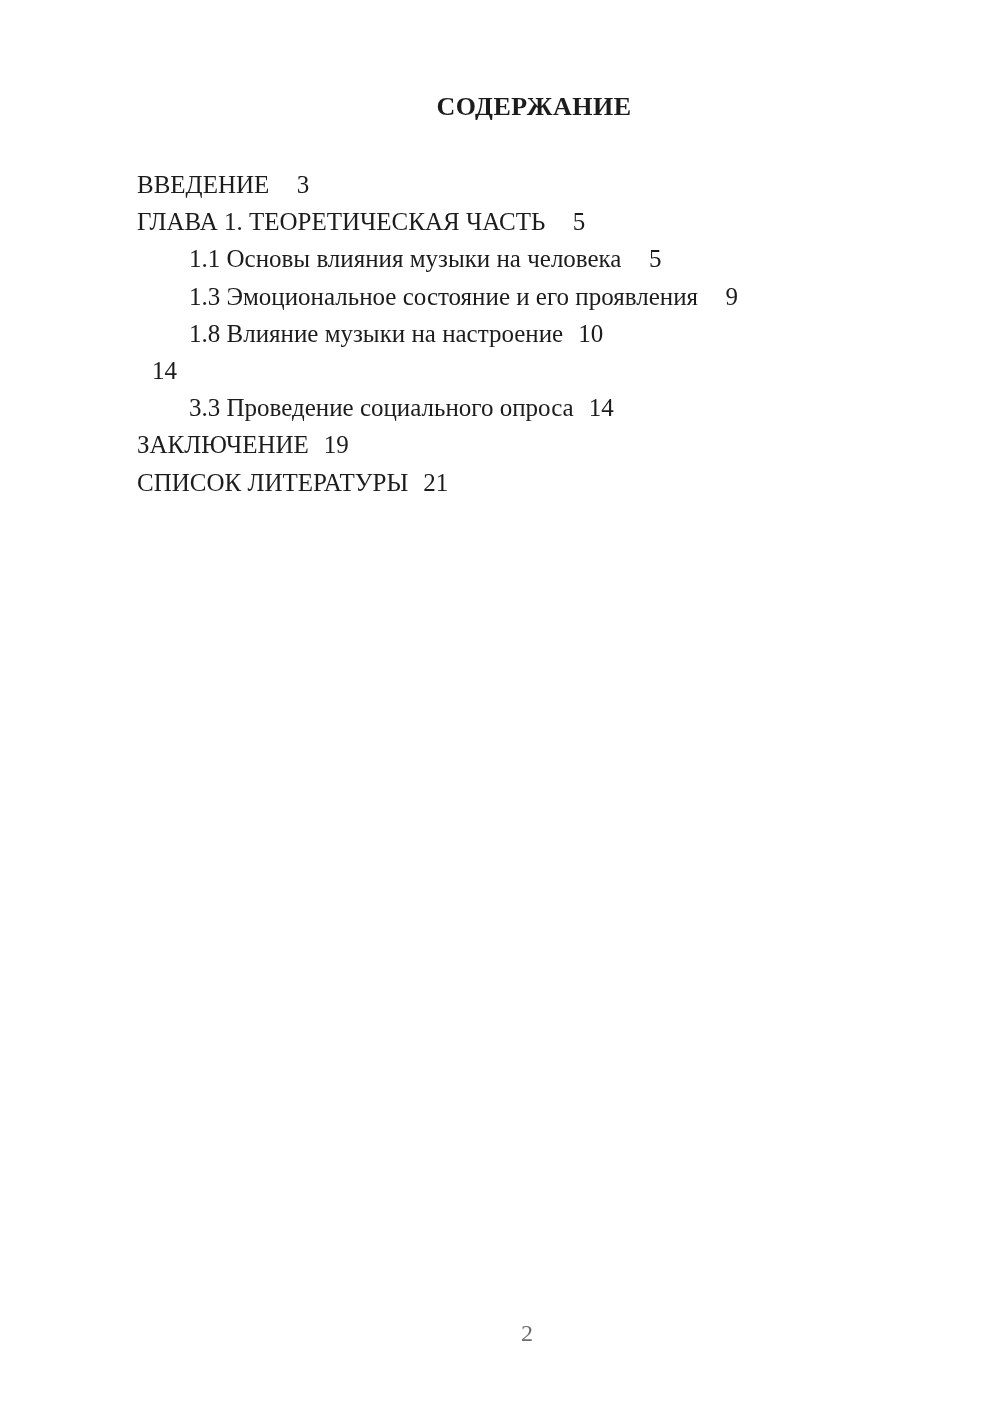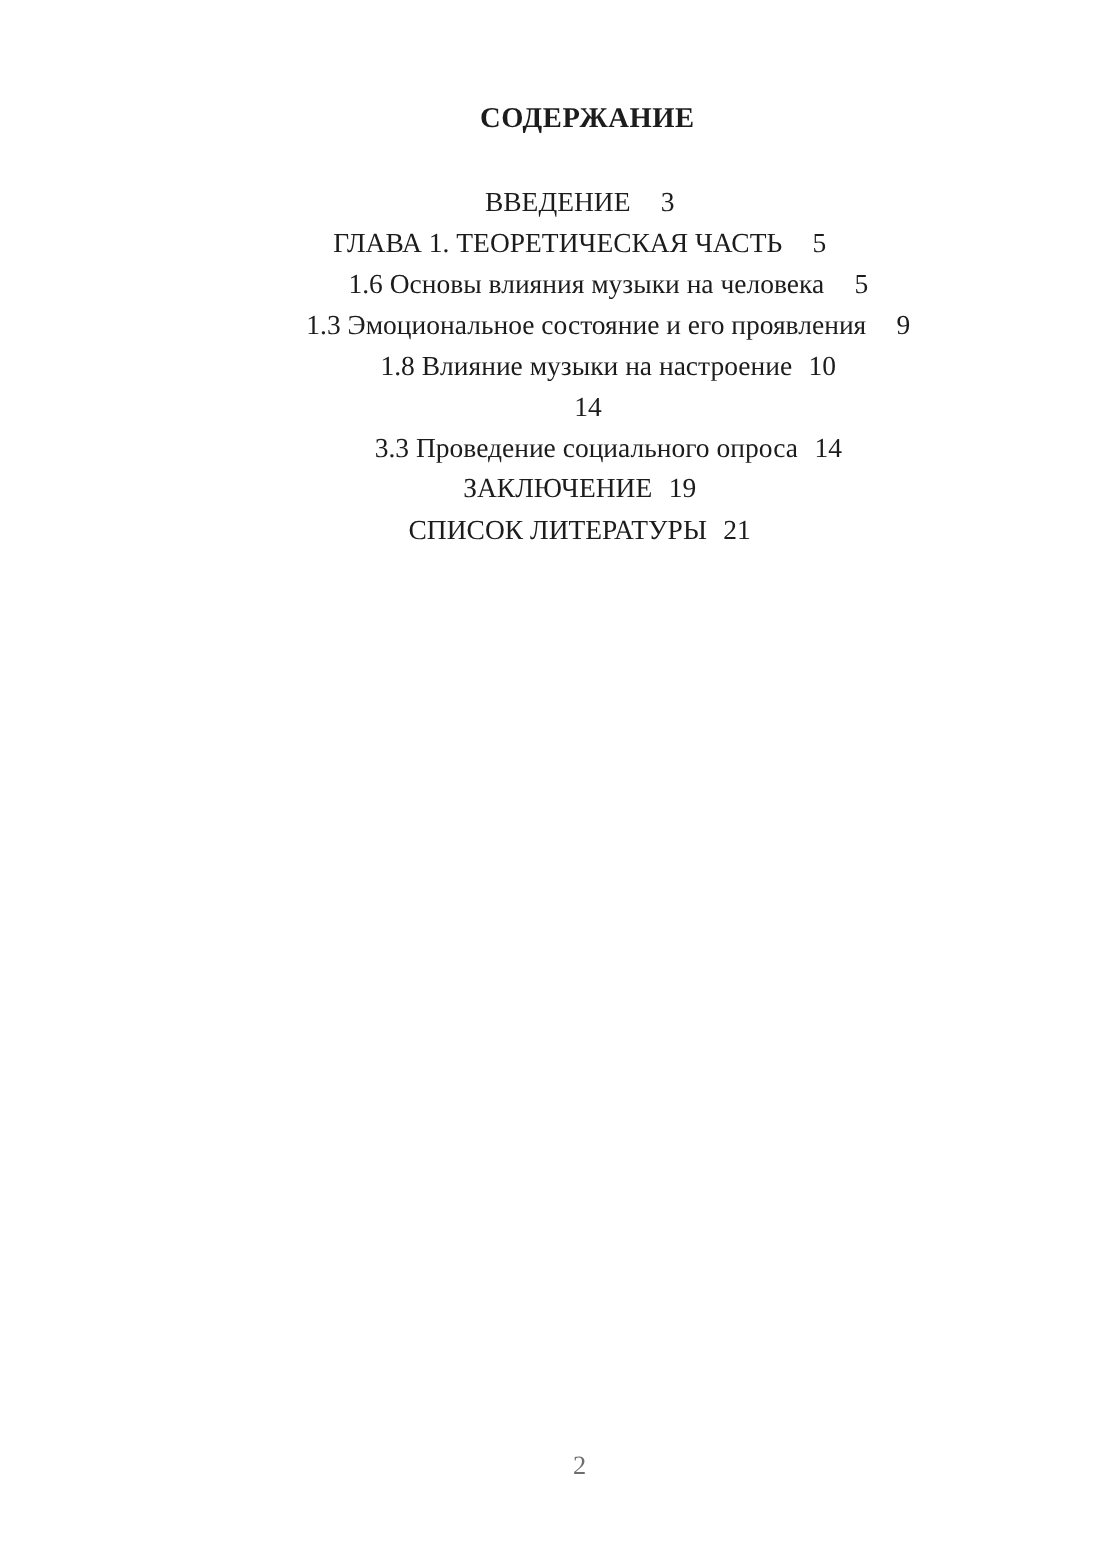--- a/index.html
+++ b/index.html
@@ -34,21 +34,21 @@
     color: var(--text-color);
   }
   .toc {
     position: absolute;
     top: 166px;
     left: 137px;
     right: 83px;
   }
   .toc-row {
     display: flex;
-    justify-content: center;
+    justify-content: flex-start;
     align-items: baseline;
     height: 37.2px;
     font-size: 25px;
     line-height: 37.2px;
     white-space: nowrap;
   }
   .toc-row.level-1 .toc-label {
     padding-left: 52px;
   }
   .toc-label {
@@ -79,21 +79,21 @@
     <span class="toc-label">ВВЕДЕНИЕ</span>
     <span class="toc-page">3</span>
   </div>
 
   <div class="toc-row level-0">
     <span class="toc-label">ГЛАВА 1. ТЕОРЕТИЧЕСКАЯ ЧАСТЬ</span>
     <span class="toc-page">5</span>
   </div>
 
   <div class="toc-row level-1">
-    <span class="toc-label">1.6 Основы влияния музыки на человека</span>
+    <span class="toc-label">1.1 Основы влияния музыки на человека</span>
     <span class="toc-page">5</span>
   </div>
 
 
   <div class="toc-row level-1">
     <span class="toc-label">1.3 Эмоциональное состояние и его проявления</span>
     <span class="toc-page">9</span>
   </div>
 
   <div class="toc-row level-1">

